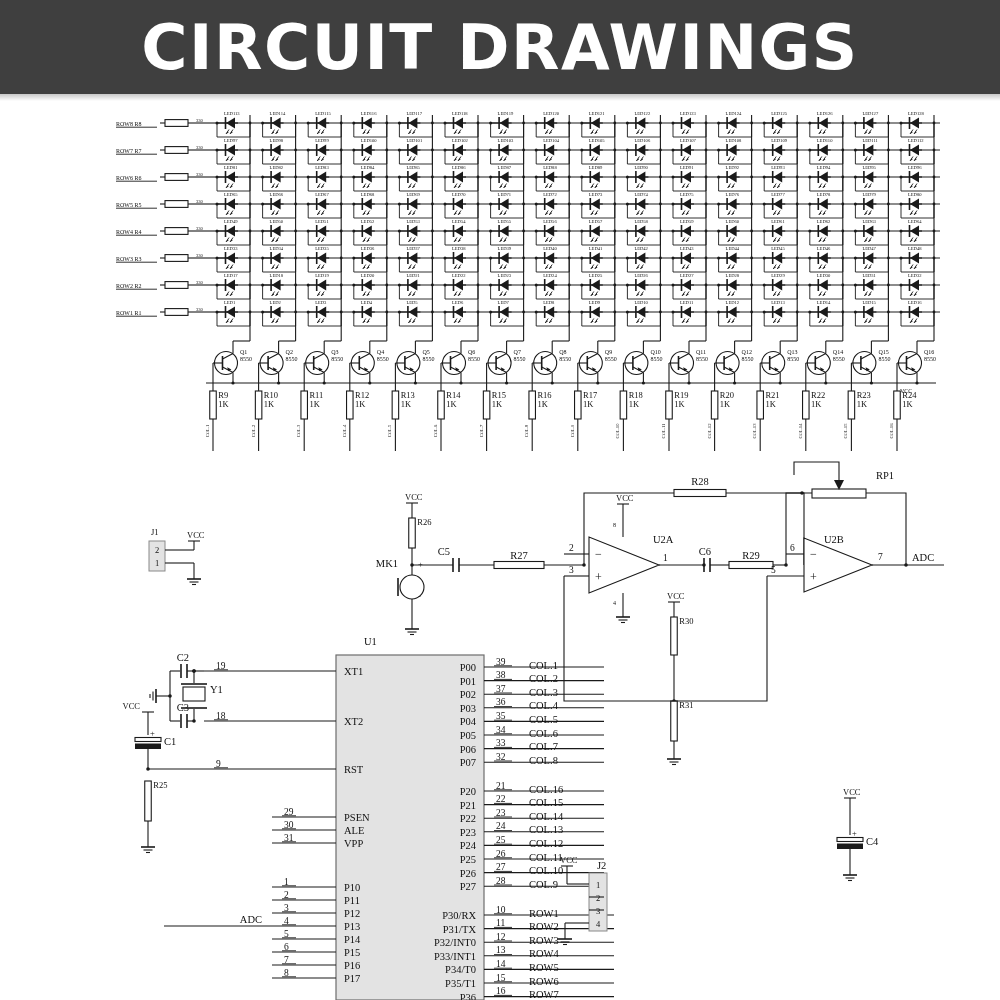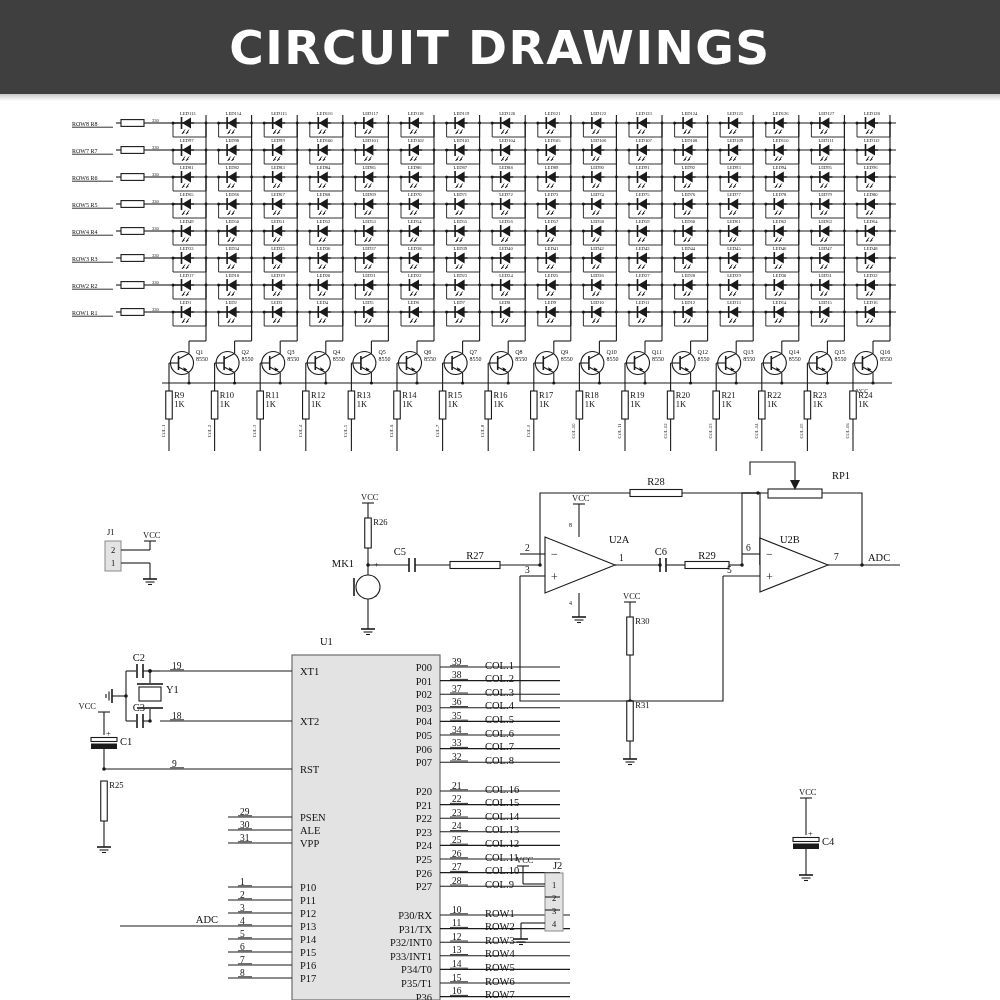--- a/index.html
+++ b/index.html
@@ -19,33 +19,34 @@
   #banner {
     position: absolute; left: 0; top: 0;
     width: 1000px; height: 94px;
     background: #3f3f3f;
     display: flex; align-items: center; justify-content: center;
   }
   #banner-title {
     color: #ffffff;
     font-family: "DejaVu Sans", sans-serif;
     font-weight: bold;
-    font-size: 47px;
+    font-size: 63px;
     letter-spacing: 1.5px;
   }
   #banner-shadow {
     position: absolute; left: 0; top: 94px;
     width: 1000px; height: 7px;
     background: linear-gradient(to bottom, rgba(0,0,0,0.22), rgba(0,0,0,0));
   }
   
   #sheet {
     position: absolute; left: 0; top: 101px;
     width: 1000px; height: 899px;
     background: #ffffff;
+    padding-left: 44px;
   }
   #sheet svg { display: block; }
   .wire { stroke: #1a1a1a; stroke-width: 1.1; fill: none; }
   .wire-thin { stroke: #1a1a1a; stroke-width: 0.9; fill: none; }
   .wire-bold { stroke: #1a1a1a; stroke-width: 1.6; fill: none; }
   .body-fill { fill: #ffffff; stroke: #1a1a1a; stroke-width: 1.1; }
   .solid { fill: #1a1a1a; stroke: none; }
   .ic-box { fill: #e3e3e3; stroke: #6d6d6d; stroke-width: 1.2; }
   .conn-box { fill: #e3e3e3; stroke: #8a8a8a; stroke-width: 1; }
   text {

